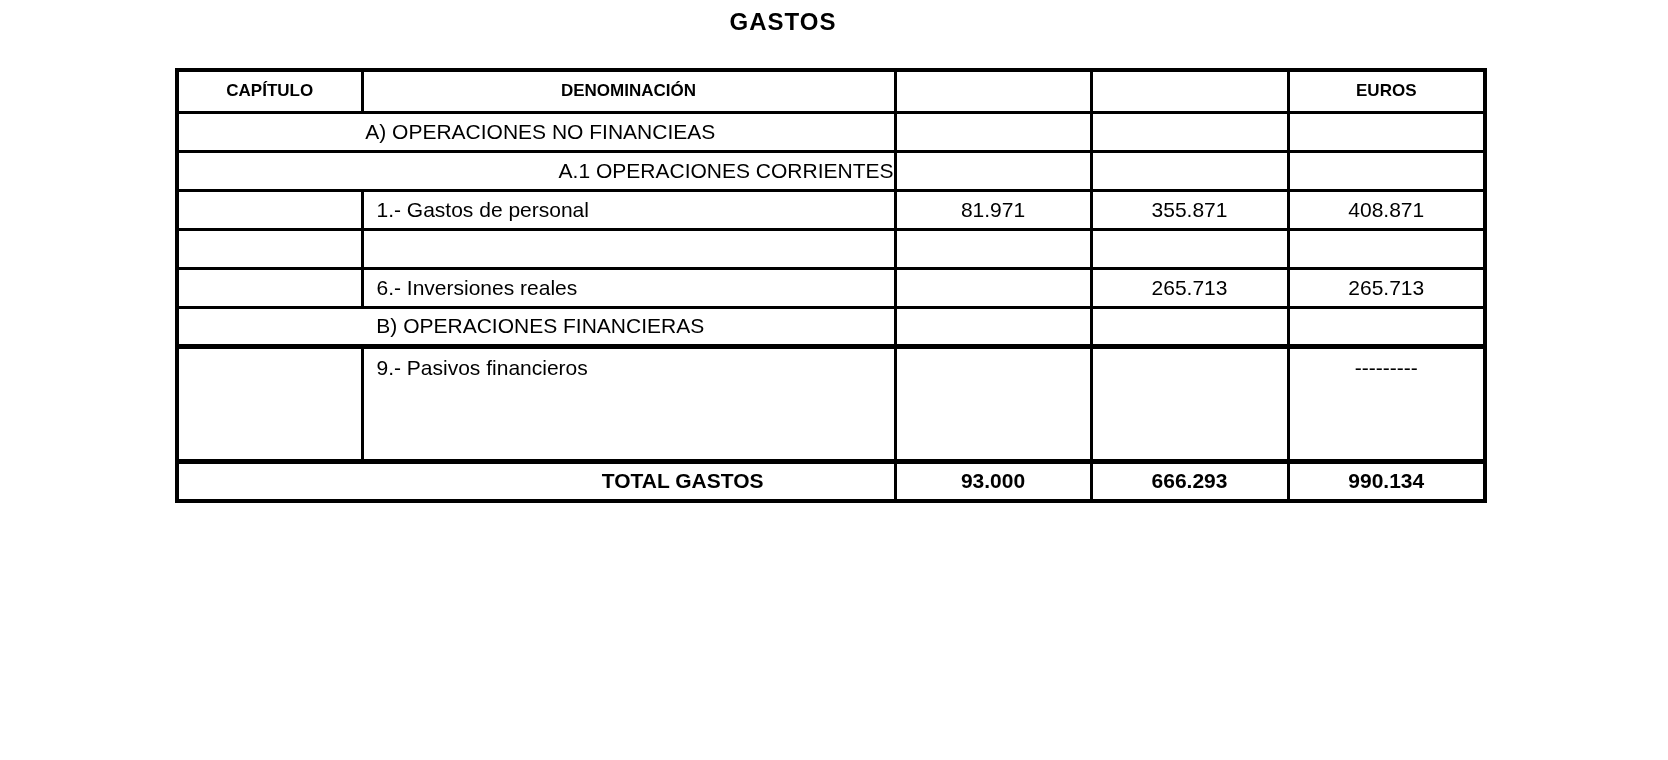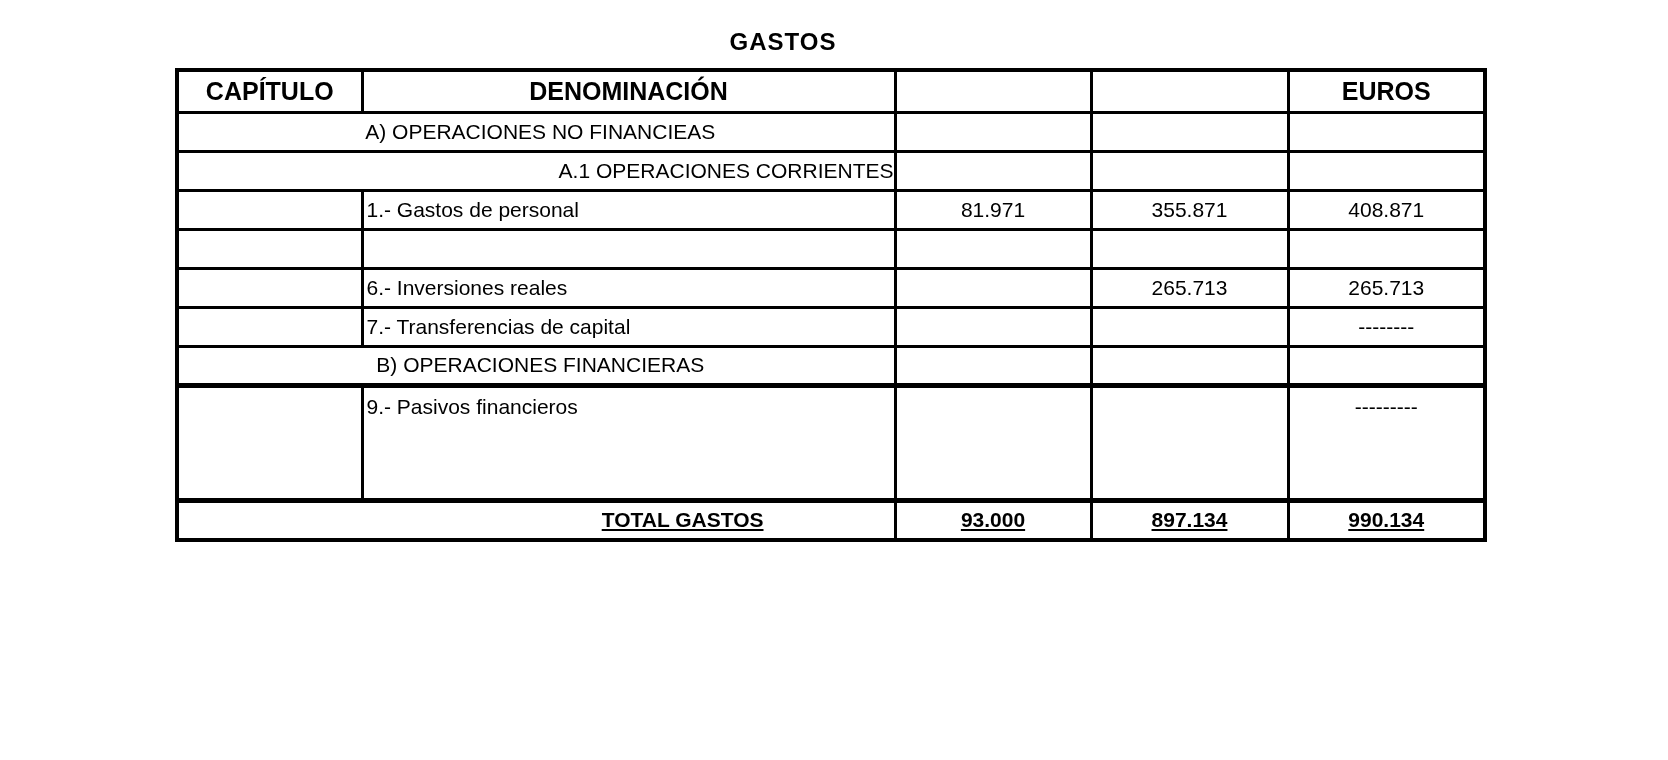--- a/index.html
+++ b/index.html
@@ -6,21 +6,21 @@
   html, body {
     width: 1668px; height: 760px;
     background: #ffffff;
     color: #000000;
     font-family: "Liberation Sans", sans-serif;
     overflow: hidden;
     position: relative;
   }
   .page-title {
     position: absolute;
-    left: 175px; top: 28px;
+    left: 175px; top: 8px;
     width: 1216px;
     text-align: center;
     font-size: 24px;
     font-weight: bold;
     letter-spacing: 1px;
   }
   table.budget {
     position: absolute;
     left: 175px; top: 68px;
     width: 1308px;
@@ -36,32 +36,32 @@
     white-space: nowrap;
   }
   col.c-capitulo { width: 185px; }
   col.c-denom    { width: 533px; }
   col.c-v1       { width: 196px; }
   col.c-v2       { width: 197px; }
   col.c-euros    { width: 197px; }
 
   thead tr { height: 42px; }
   tbody tr { height: 39px; }
-  thead th { font-weight: bold; text-align: center; font-size: 25px; }
+  thead th { font-weight: bold; text-align: center; font-size: 17px; }
 
   td.section-1 { text-align: center; padding-left: 8px; }
   td.section-2 { text-align: right; padding-left: 48px; }
-  td.denom     { text-align: left; padding-left: 3px; }
+  td.denom     { text-align: left; padding-left: 13px; }
   td.num       { text-align: center; }
 
   tr.tall { height: 115px; }
   tr.tall td { vertical-align: top; padding-top: 7px; border-top-width: 5px; }
 
   tr.total { height: 40px; font-weight: bold; }
-  tr.total td { border-top-width: 5px; text-decoration: underline; }
+  tr.total td { border-top-width: 5px; }
   td.total-label { text-align: right; padding-right: 130px; }
 </style>
 </head>
 <body>
 
 <div class="page-title">GASTOS</div>
 
 <table class="budget">
   <colgroup>
     <col class="c-capitulo">
@@ -107,39 +107,32 @@
       <td></td>
     </tr>
     <tr>
       <td></td>
       <td class="denom">6.- Inversiones reales</td>
       <td class="num"></td>
       <td class="num">265.713</td>
       <td class="num">265.713</td>
     </tr>
     <tr>
-      <td></td>
-      <td class="denom">7.- Transferencias de capital</td>
-      <td class="num"></td>
-      <td class="num"></td>
-      <td class="num">--------</td>
-    </tr>
-    <tr>
       <td colspan="2" class="section-1">B) OPERACIONES FINANCIERAS</td>
       <td></td>
       <td></td>
       <td></td>
     </tr>
     <tr class="tall">
       <td></td>
       <td class="denom">9.- Pasivos financieros</td>
       <td class="num"></td>
       <td class="num"></td>
       <td class="num">---------</td>
     </tr>
     <tr class="total">
       <td colspan="2" class="total-label">TOTAL GASTOS</td>
       <td class="num">93.000</td>
-      <td class="num">897.134</td>
+      <td class="num">666.293</td>
       <td class="num">990.134</td>
     </tr>
   </tbody>
 </table>
 
 </body></html>

